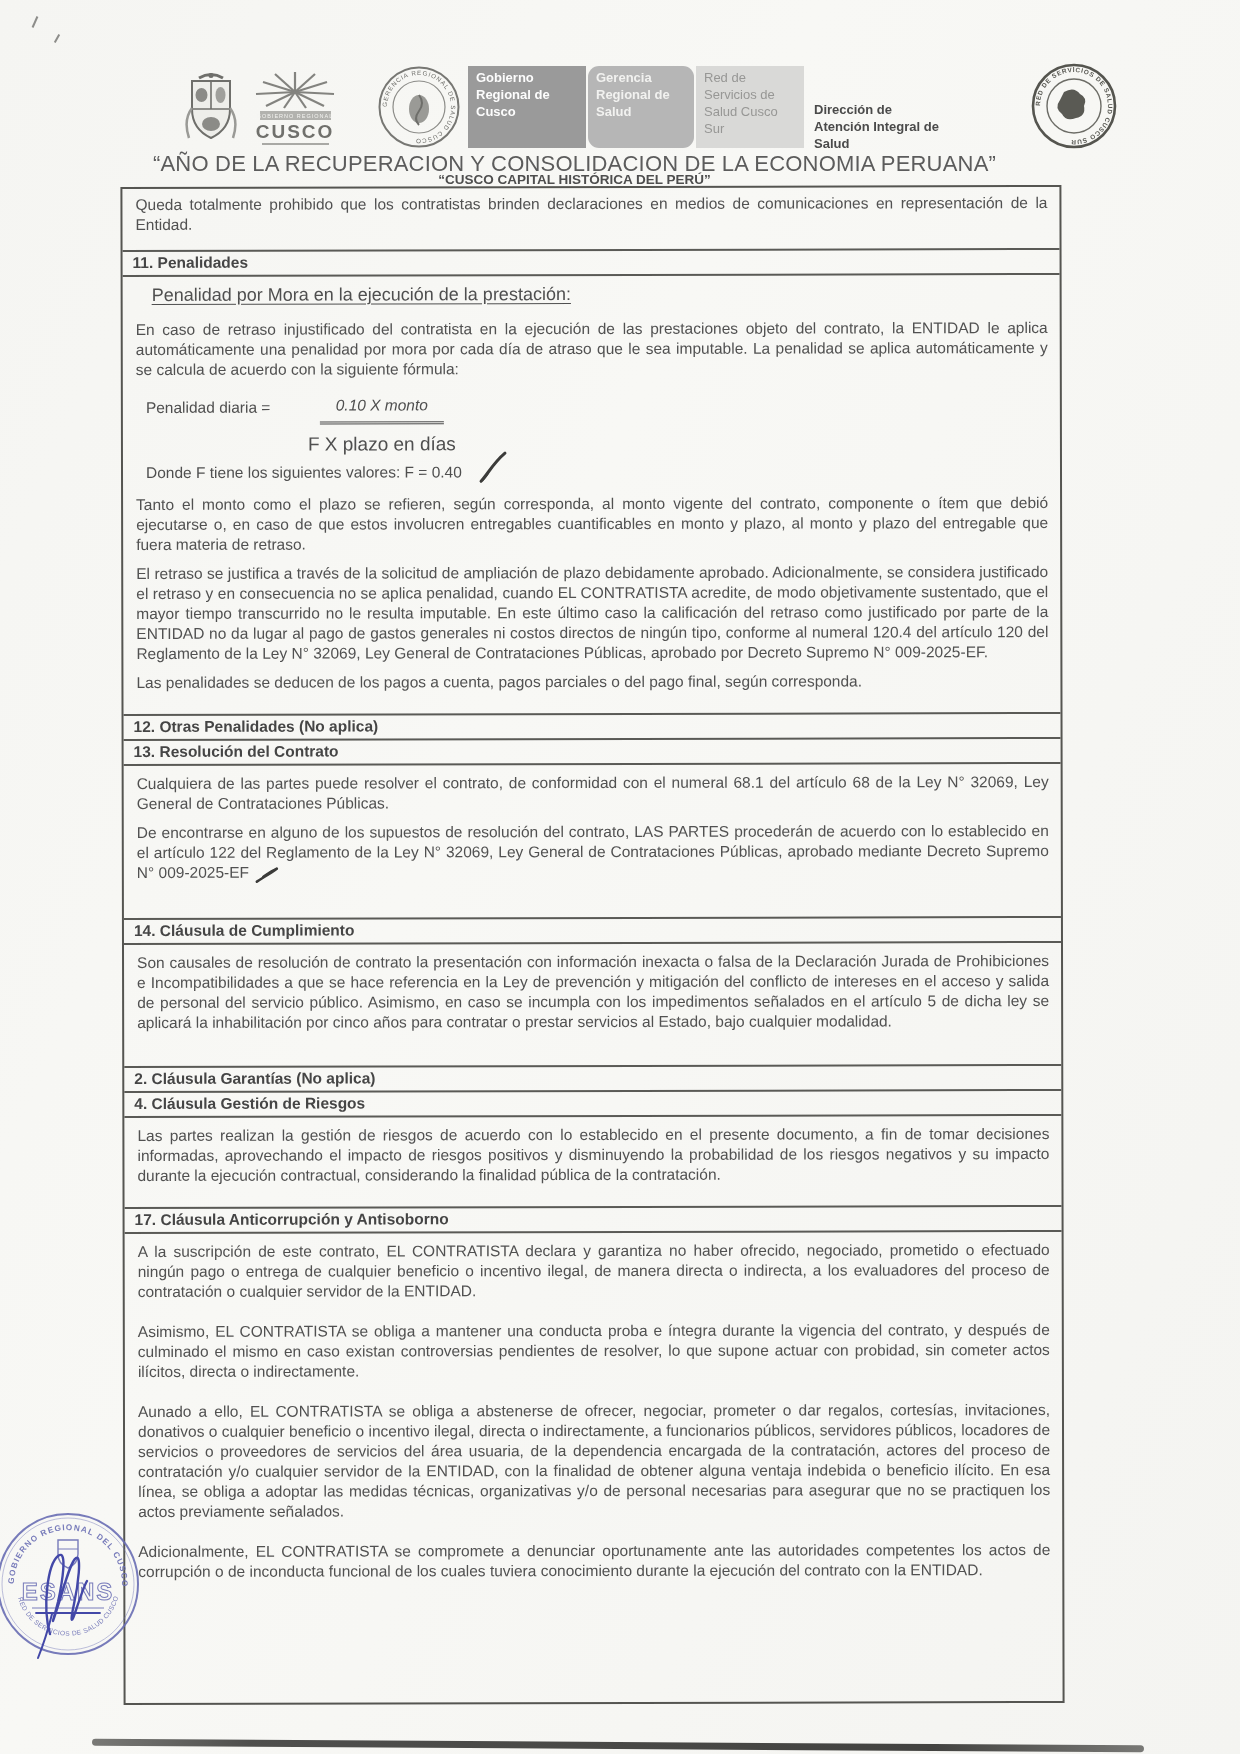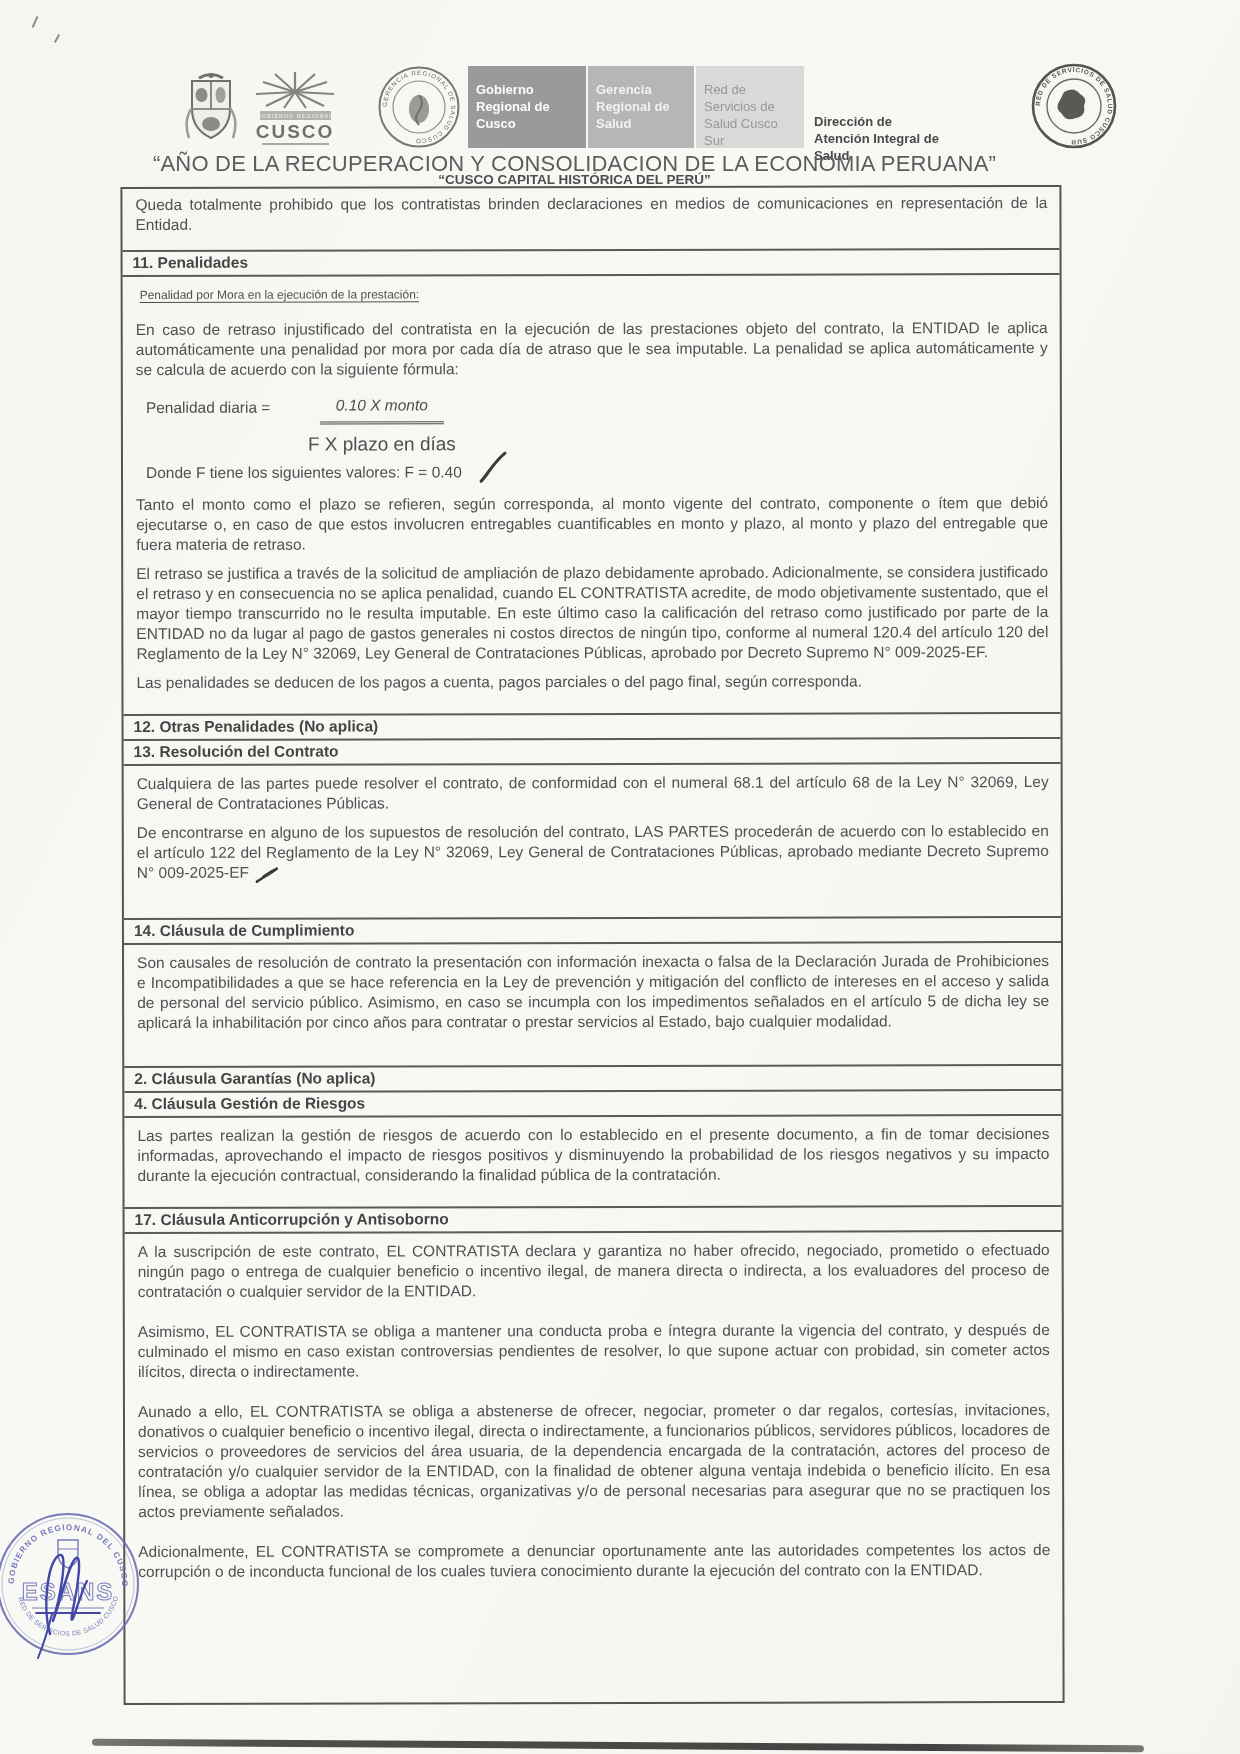--- a/index.html
+++ b/index.html
@@ -6,24 +6,24 @@
   .sheet{
     position:relative;width:1240px;height:1754px;margin:0 auto;overflow:hidden;
     background:linear-gradient(115deg,#f5f5f2 0%,#f8f8f5 40%,#f4f4f1 100%);
     font-family:"Liberation Sans",sans-serif;color:#4d4d4d;
   }
   
   .letterhead{position:absolute;left:0;top:0;width:1240px;height:196px;}
   .lg{position:absolute;}
   .hblock{
     position:absolute;top:66px;height:82px;box-sizing:border-box;
-    padding:16px 8px;font-size:13px;font-weight:bold;line-height:1.3;
+    padding:4px 8px;font-size:13px;font-weight:bold;line-height:1.3;
   }
   .hb1{left:468px;width:118px;background:#9a9a9a;color:#fdfdfd;}
-  .hb2{left:588px;width:106px;background:#b6b6b6;color:#f2f2f0;}
+  .hb2{left:588px;width:106px;background:#b6b6b6;color:#f2f2f0;border-radius:11px;}
   .hb3{left:696px;width:108px;background:#d9d9d7;color:#979795;font-weight:normal;}
   .hb4{left:806px;width:150px;background:transparent;color:#4a4a4a;margin-top:32px;}
   .slogan1{
     position:absolute;top:151px;left:122px;width:941px;text-align:center;
     font-size:22px;color:#5c5c5c;letter-spacing:.2px;transform:translateX(-18px);
   }
   .slogan2{
     position:absolute;top:172px;left:122px;width:941px;text-align:center;
     font-size:13.5px;font-weight:bold;color:#4e4e4e;transform:translateX(-18px);
   }
@@ -40,21 +40,21 @@
   .body-row{padding:4px 12px 12px 13px;font-size:15.5px;line-height:20px;}
   .body-row p{margin:9px 0;text-align:justify;color:#515151;}
   .row-intro{min-height:57px;padding:3px 12px 12px 13px;font-size:15.5px;line-height:20px;}
   .row-intro p{margin:3px 0;text-align:justify;color:#515151;}
   .s11-body{min-height:392px;}
   .s13-body{min-height:122px;padding-bottom:26px;}
   .s14-body{min-height:118px;padding-bottom:24px;}
   .s16-body{min-height:68px;}
   .s17-body{padding-bottom:112px;}
   .u-sub{
-    display:inline-block;margin:4px 4px 6px;font-size:12px;color:#4f4f4f;
+    display:inline-block;margin:4px 16px 6px;font-size:18px;color:#4f4f4f;
     text-decoration:underline;text-underline-offset:3px;
   }
   
   .formula{display:flex;align-items:flex-start;margin:16px 0 2px 10px;}
   .f-label{font-size:15.5px;color:#4f4f4f;padding-top:2px;width:152px;}
   .frac{display:inline-block;text-align:center;margin-left:10px;}
   .frac .num{
     display:inline-block;padding:0 16px 6px;border-bottom:3px double #4c4c4c;
     font-size:15.5px;color:#4f4f4f;font-style:italic;
   }

